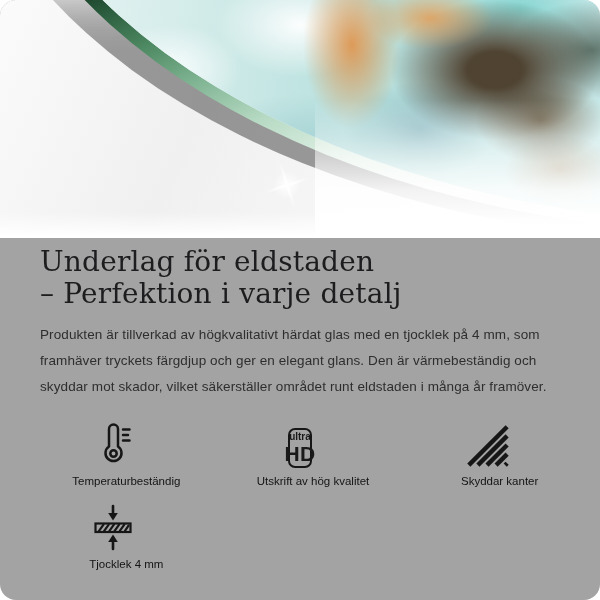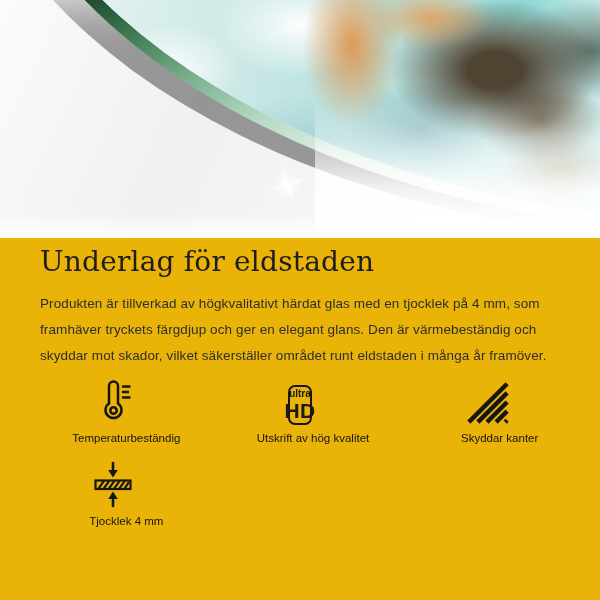--- a/index.html
+++ b/index.html
@@ -1,17 +1,17 @@
 <!DOCTYPE html>
 <html><head>
 <meta charset="utf-8">
 <style>
   html,body{margin:0;padding:0;background:#ffffff;}
   body{width:600px;height:600px;font-family:"Liberation Sans",sans-serif;color:#1a1a1a;}
-  .page{position:relative;width:600px;height:600px;overflow:hidden;background:#eab308;}
+  .page{position:relative;width:600px;height:600px;overflow:hidden;background:#a3a3a3;border-radius:16px;}
 
   
   .hero{position:relative;width:600px;height:238px;overflow:hidden;
         background:linear-gradient(115deg,#fbfbfb 0%,#f0f0f0 35%,#f7f7f7 65%,#ffffff 100%);}
   .disc-shadow{position:absolute;inset:0;
         clip-path:ellipse(780px 470px at 735px -228px);
         background:rgba(75,75,75,.55);filter:blur(26px);}
   .disc-edge{position:absolute;inset:0;
         clip-path:ellipse(782px 472px at 760px -238px);
         background:linear-gradient(155deg,#0f2e1d 2%,#2b5d3e 12%,#4d8962 22%,#7eb391 33%,#b8dbc5 47%,#e2f1e7 62%,#f3f8f4 78%);}
@@ -45,21 +45,21 @@
   .sparkle::before{content:"";position:absolute;left:0;top:50%;width:100%;height:2.5px;transform:translateY(-50%);
         background:linear-gradient(90deg,rgba(255,255,255,0),rgba(255,255,255,.95) 42%,#fff 50%,rgba(255,255,255,.95) 58%,rgba(255,255,255,0));}
   .sparkle::after{content:"";position:absolute;top:0;left:50%;height:100%;width:2.5px;transform:translateX(-50%);
         background:linear-gradient(180deg,rgba(255,255,255,0),rgba(255,255,255,.95) 42%,#fff 50%,rgba(255,255,255,.95) 58%,rgba(255,255,255,0));}
 
   
   .content{padding:0 40px;}
   h1{font-family:"DejaVu Serif","Liberation Serif",serif;font-weight:400;
      font-size:28px;line-height:1.13;color:#1d1d1f;letter-spacing:.2px;margin:8px 0 13px;}
   .description{font-size:13.5px;line-height:1.93;color:#2e2e2e;letter-spacing:.1px;
-     margin:0 0 6px;max-width:525px;}
+     margin:0 0 18px;max-width:525px;}
 
   .features{display:grid;grid-template-columns:repeat(3,1fr);row-gap:14px;margin:4px -20px 0;}
   .feature{display:flex;flex-direction:column;align-items:center;gap:7px;}
   .icon-box{height:50px;display:flex;align-items:flex-end;justify-content:center;}
   .feature-label{font-size:11.5px;color:#141414;white-space:nowrap;margin-left:26px;}
   .icon-box svg{display:block;}
 
   .uhd{width:24px;height:40px;border:2.6px solid #161616;border-radius:7px;box-sizing:border-box;
        display:flex;flex-direction:column;align-items:center;justify-content:center;line-height:1;}
   .uhd .uhd-top{font-size:10px;font-weight:700;}
@@ -75,20 +75,21 @@
     <div class="disc-edge"></div>
     <div class="disc-face"></div>
     <div class="sparkle"></div>
     <div class="hero-fade-right"></div>
     <div class="hero-fade-bottom"></div>
   </section>
 
   <section class="content">
     <h1>
       <span>Underlag för eldstaden</span><br>
+      <span>– Perfektion i varje detalj</span>
     </h1>
 
     <p class="description">Produkten är tillverkad av högkvalitativt härdat glas med en tjocklek på 4 mm, som framhäver tryckets färgdjup och ger en elegant glans. Den är värmebeständig och skyddar mot skador, vilket säkerställer området runt eldstaden i många år framöver.</p>
 
     <div class="features">
 
       <div class="feature">
         <div class="icon-box">
           <svg width="48" height="48" viewBox="0 0 48 48" fill="none" stroke="#161616" stroke-width="2.5" stroke-linecap="round" stroke-linejoin="round">
             <path d="M20 9 a4.5 4.5 0 0 1 9 0 v17.5 a8 8 0 1 1 -9 0 z"></path>

